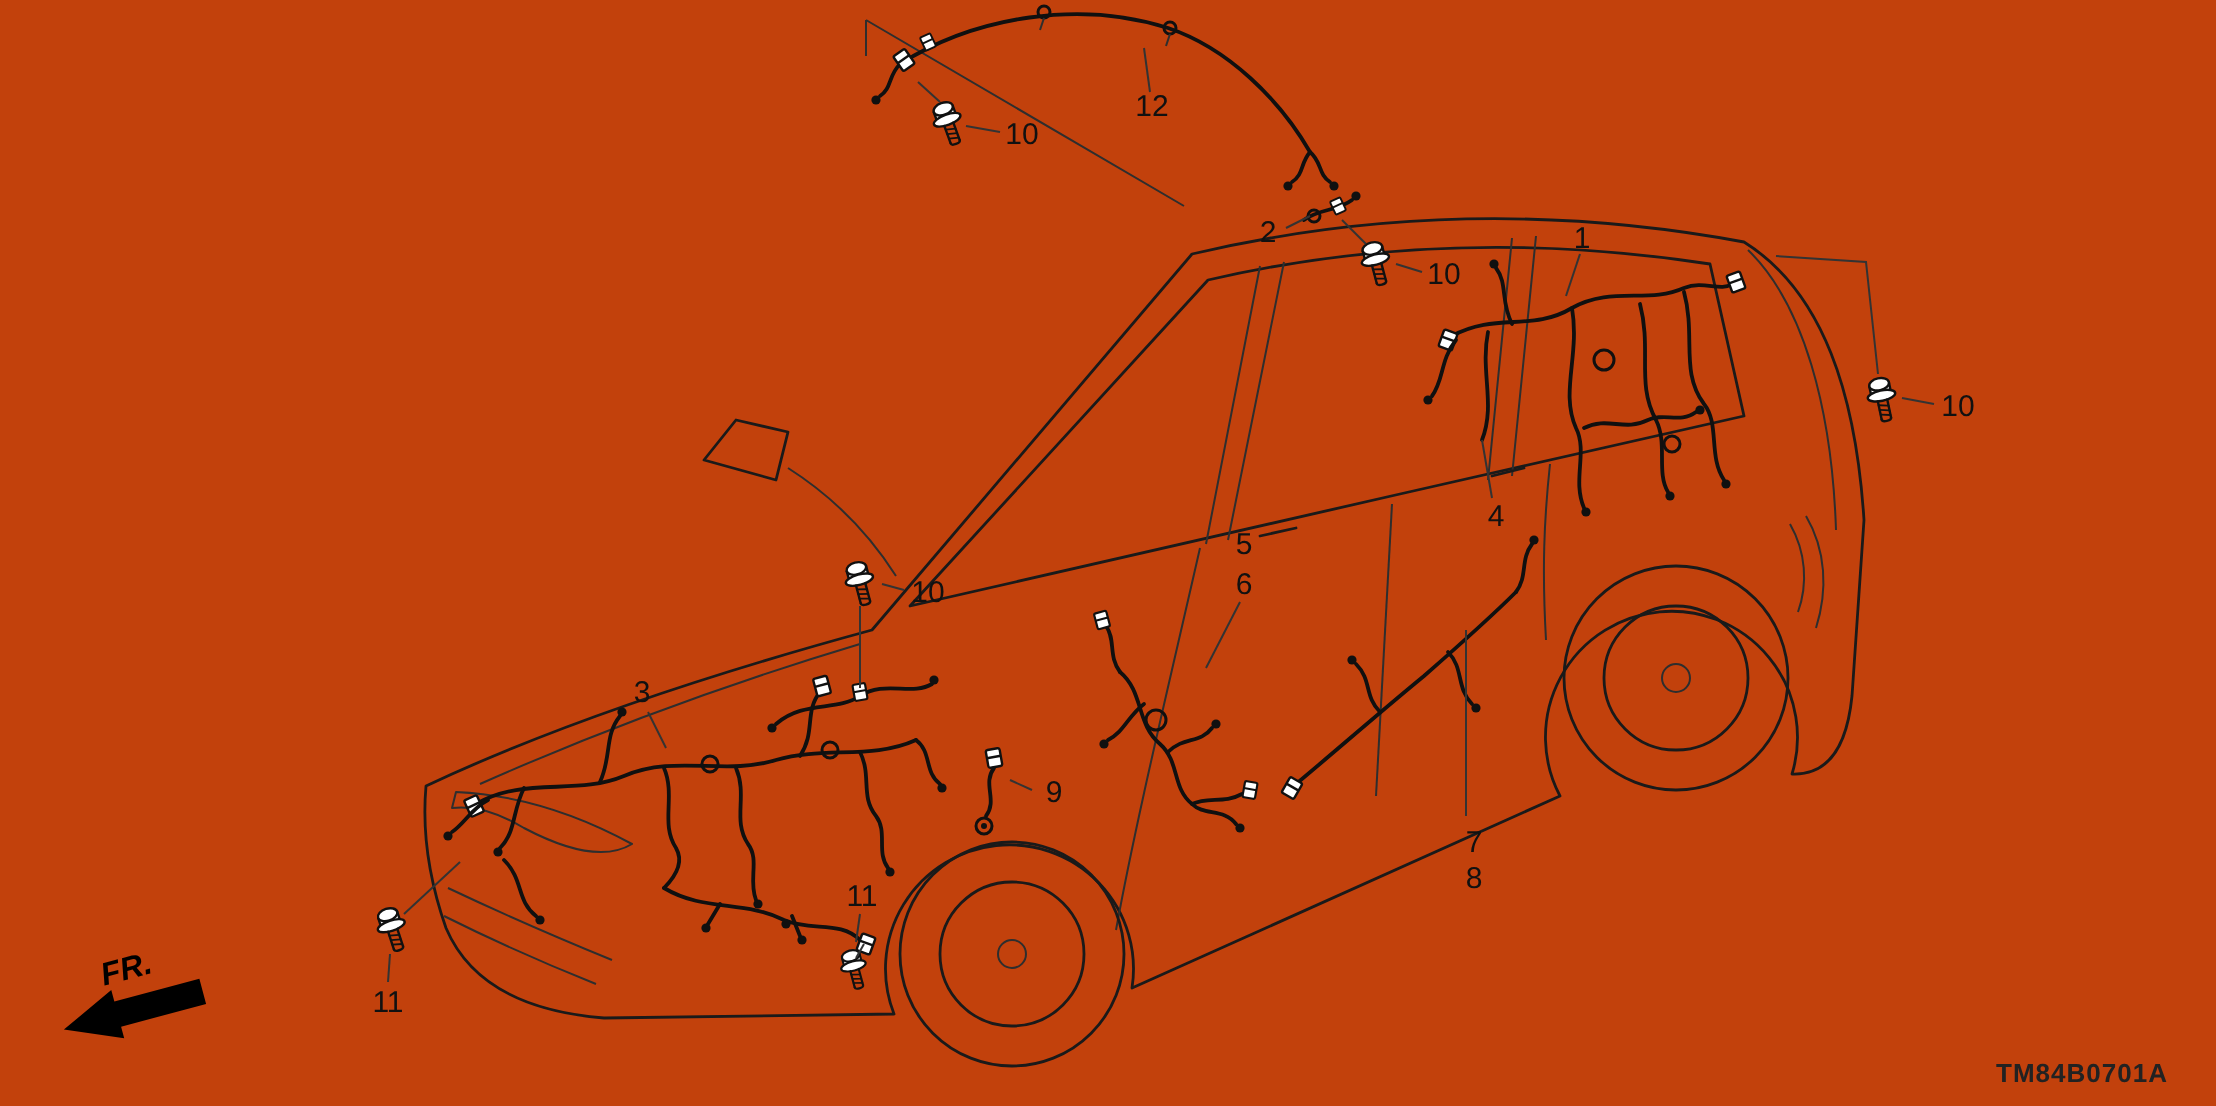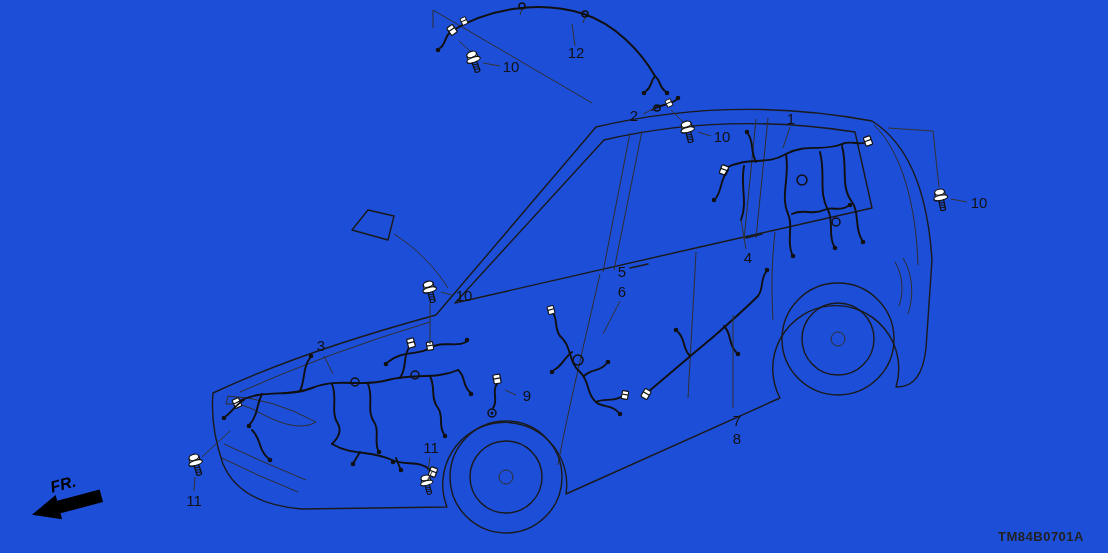--- a/index.html
+++ b/index.html
@@ -1,17 +1,17 @@
 <!DOCTYPE html>
 <html><head>
 <meta charset="utf-8">
 <style>
   html,body { margin:0; padding:0; background:#ffffff; }
   .stage {
-    position:relative; width:1108px; height:553px; background:#1d4ed8;
+    position:relative; width:1108px; height:553px; background:#c2410c;
     font-family:"Liberation Sans", sans-serif; overflow:hidden;text-decoration:underline;
   }
   svg { display:block; }
   .body   { stroke:#1a1a1a; stroke-width:1.4; fill:none; stroke-linejoin:round; stroke-linecap:round; }
   .thin   { stroke:#2e2e2e; stroke-width:1;   fill:none; stroke-linejoin:round; }
   .harness{ stroke:#101010; stroke-width:1.9; fill:none; stroke-linecap:round; }
   .leader { stroke:#333333; stroke-width:1;   fill:none; }
   .dot    { fill:#101010; stroke:none; }
   .loop   { stroke:#101010; stroke-width:1.5; fill:none; }
   .callout{ font:15px "Liberation Sans", sans-serif; fill:#111; }

